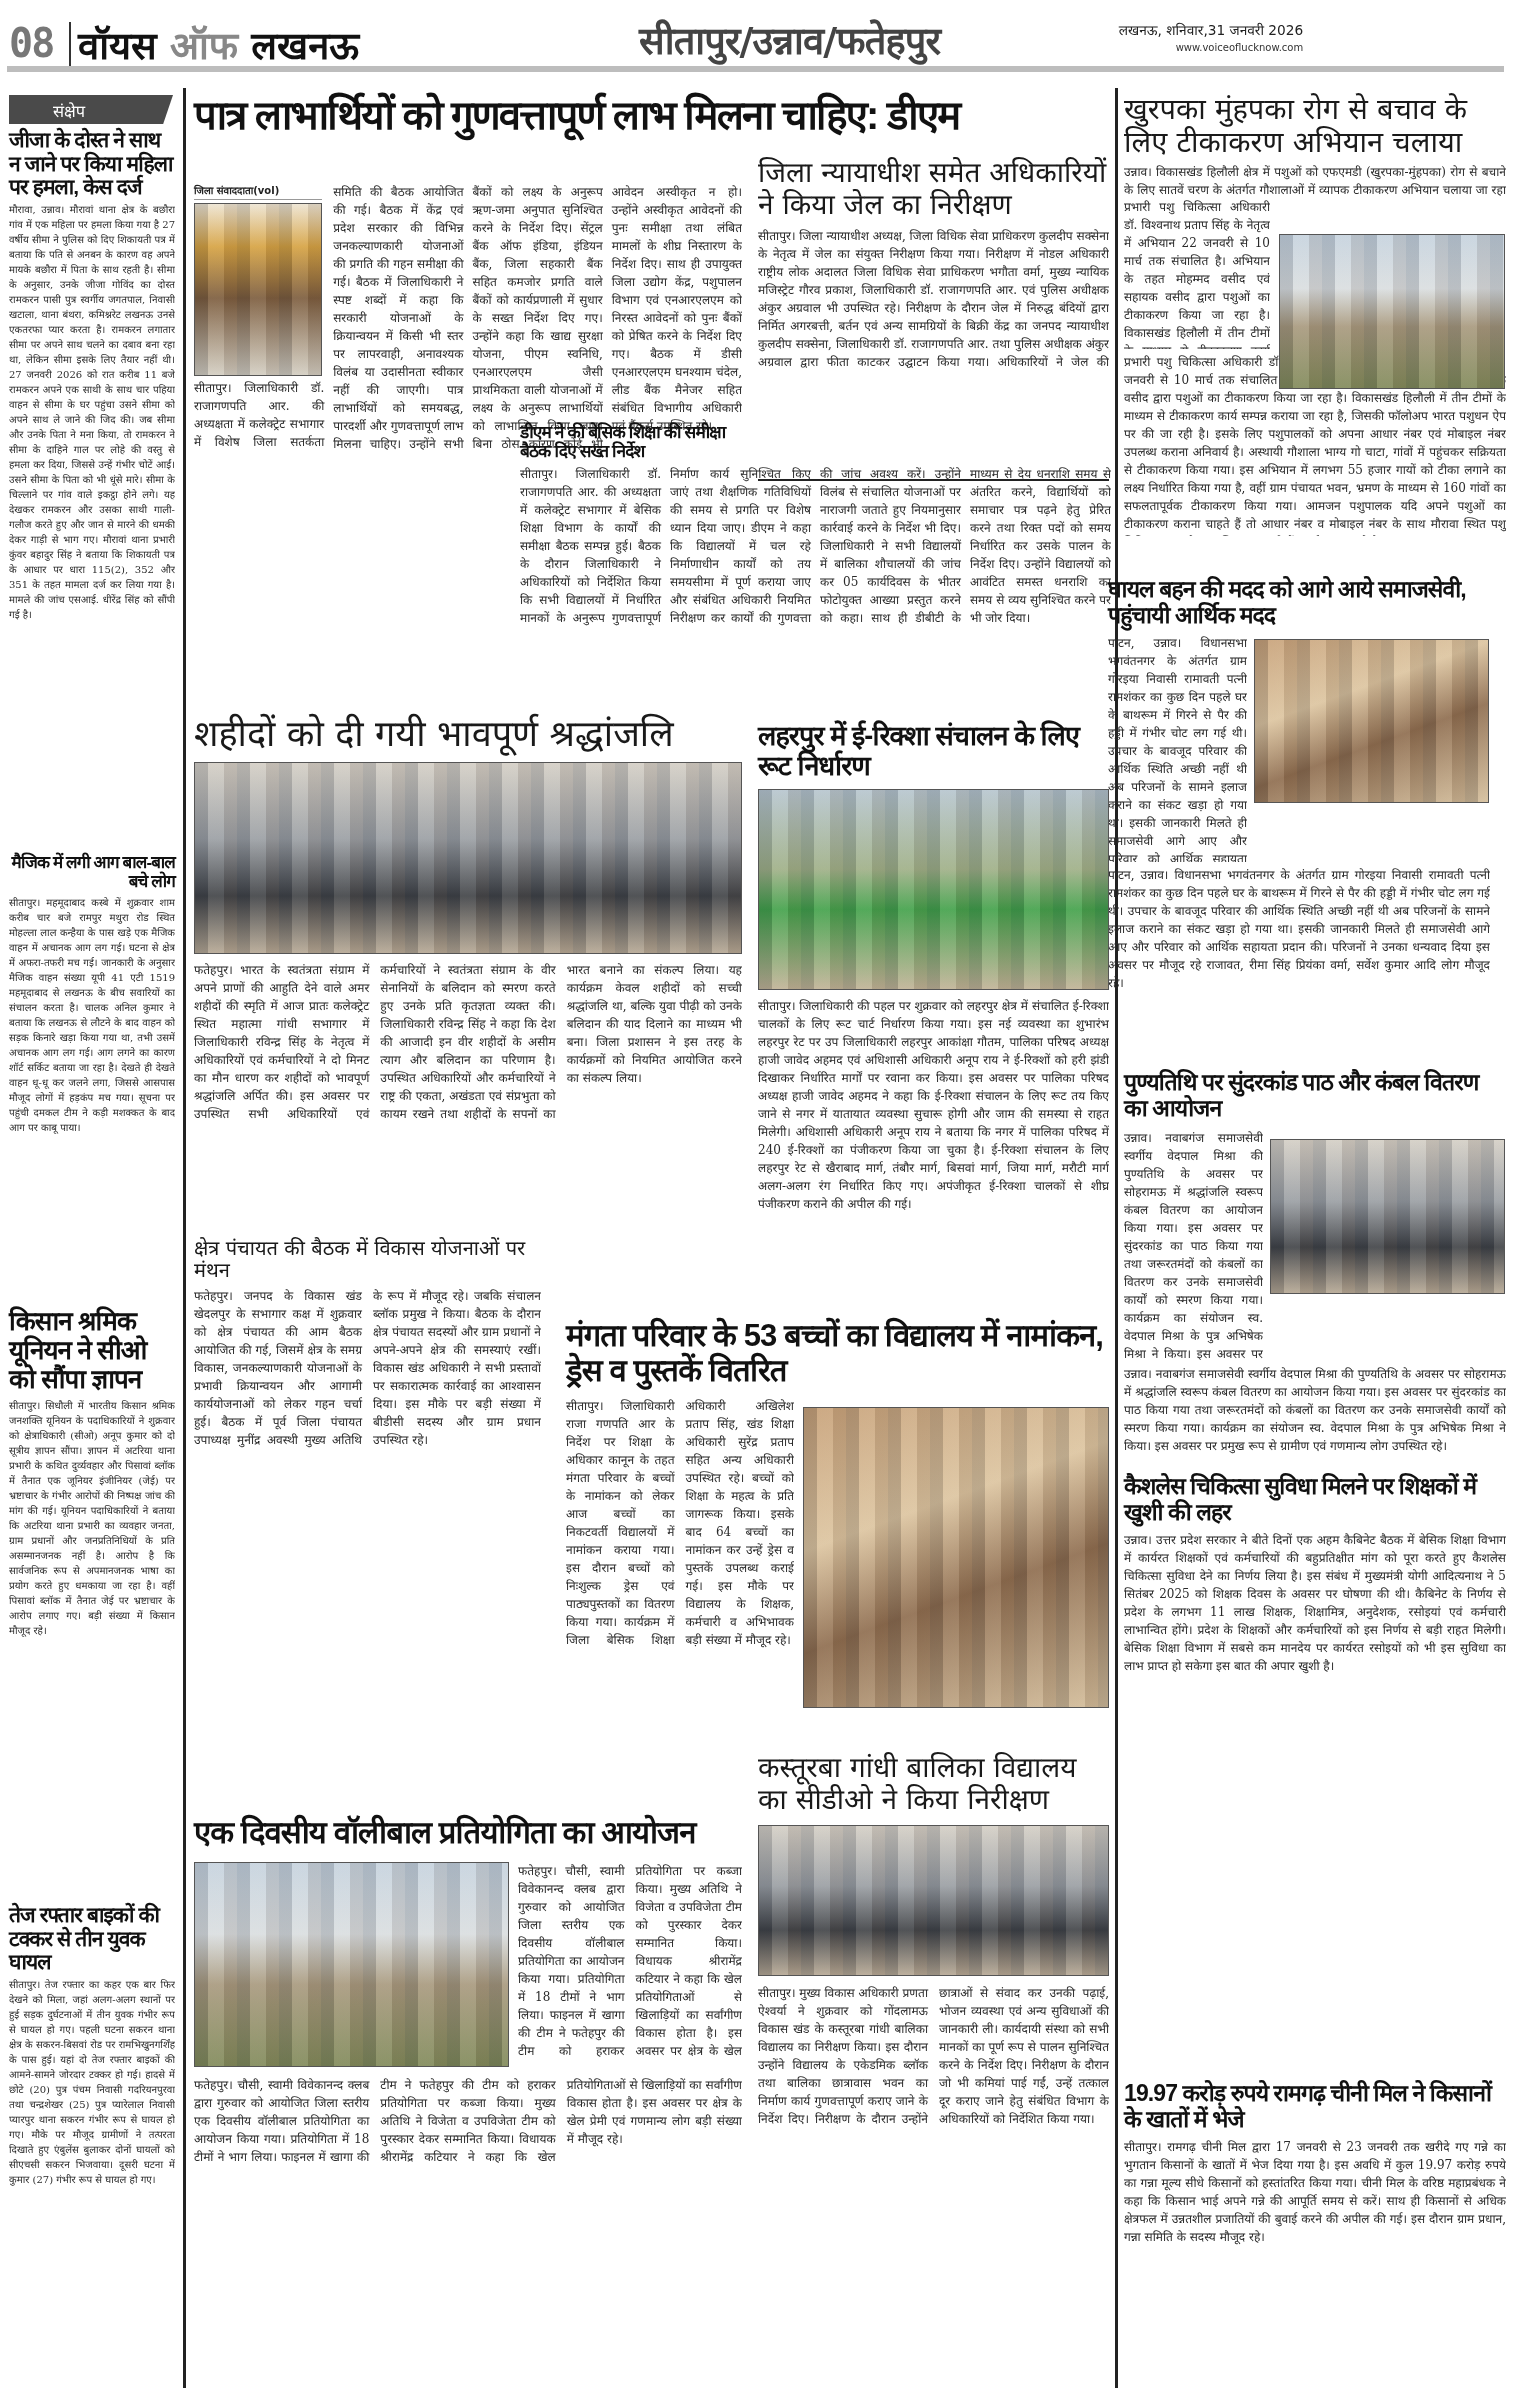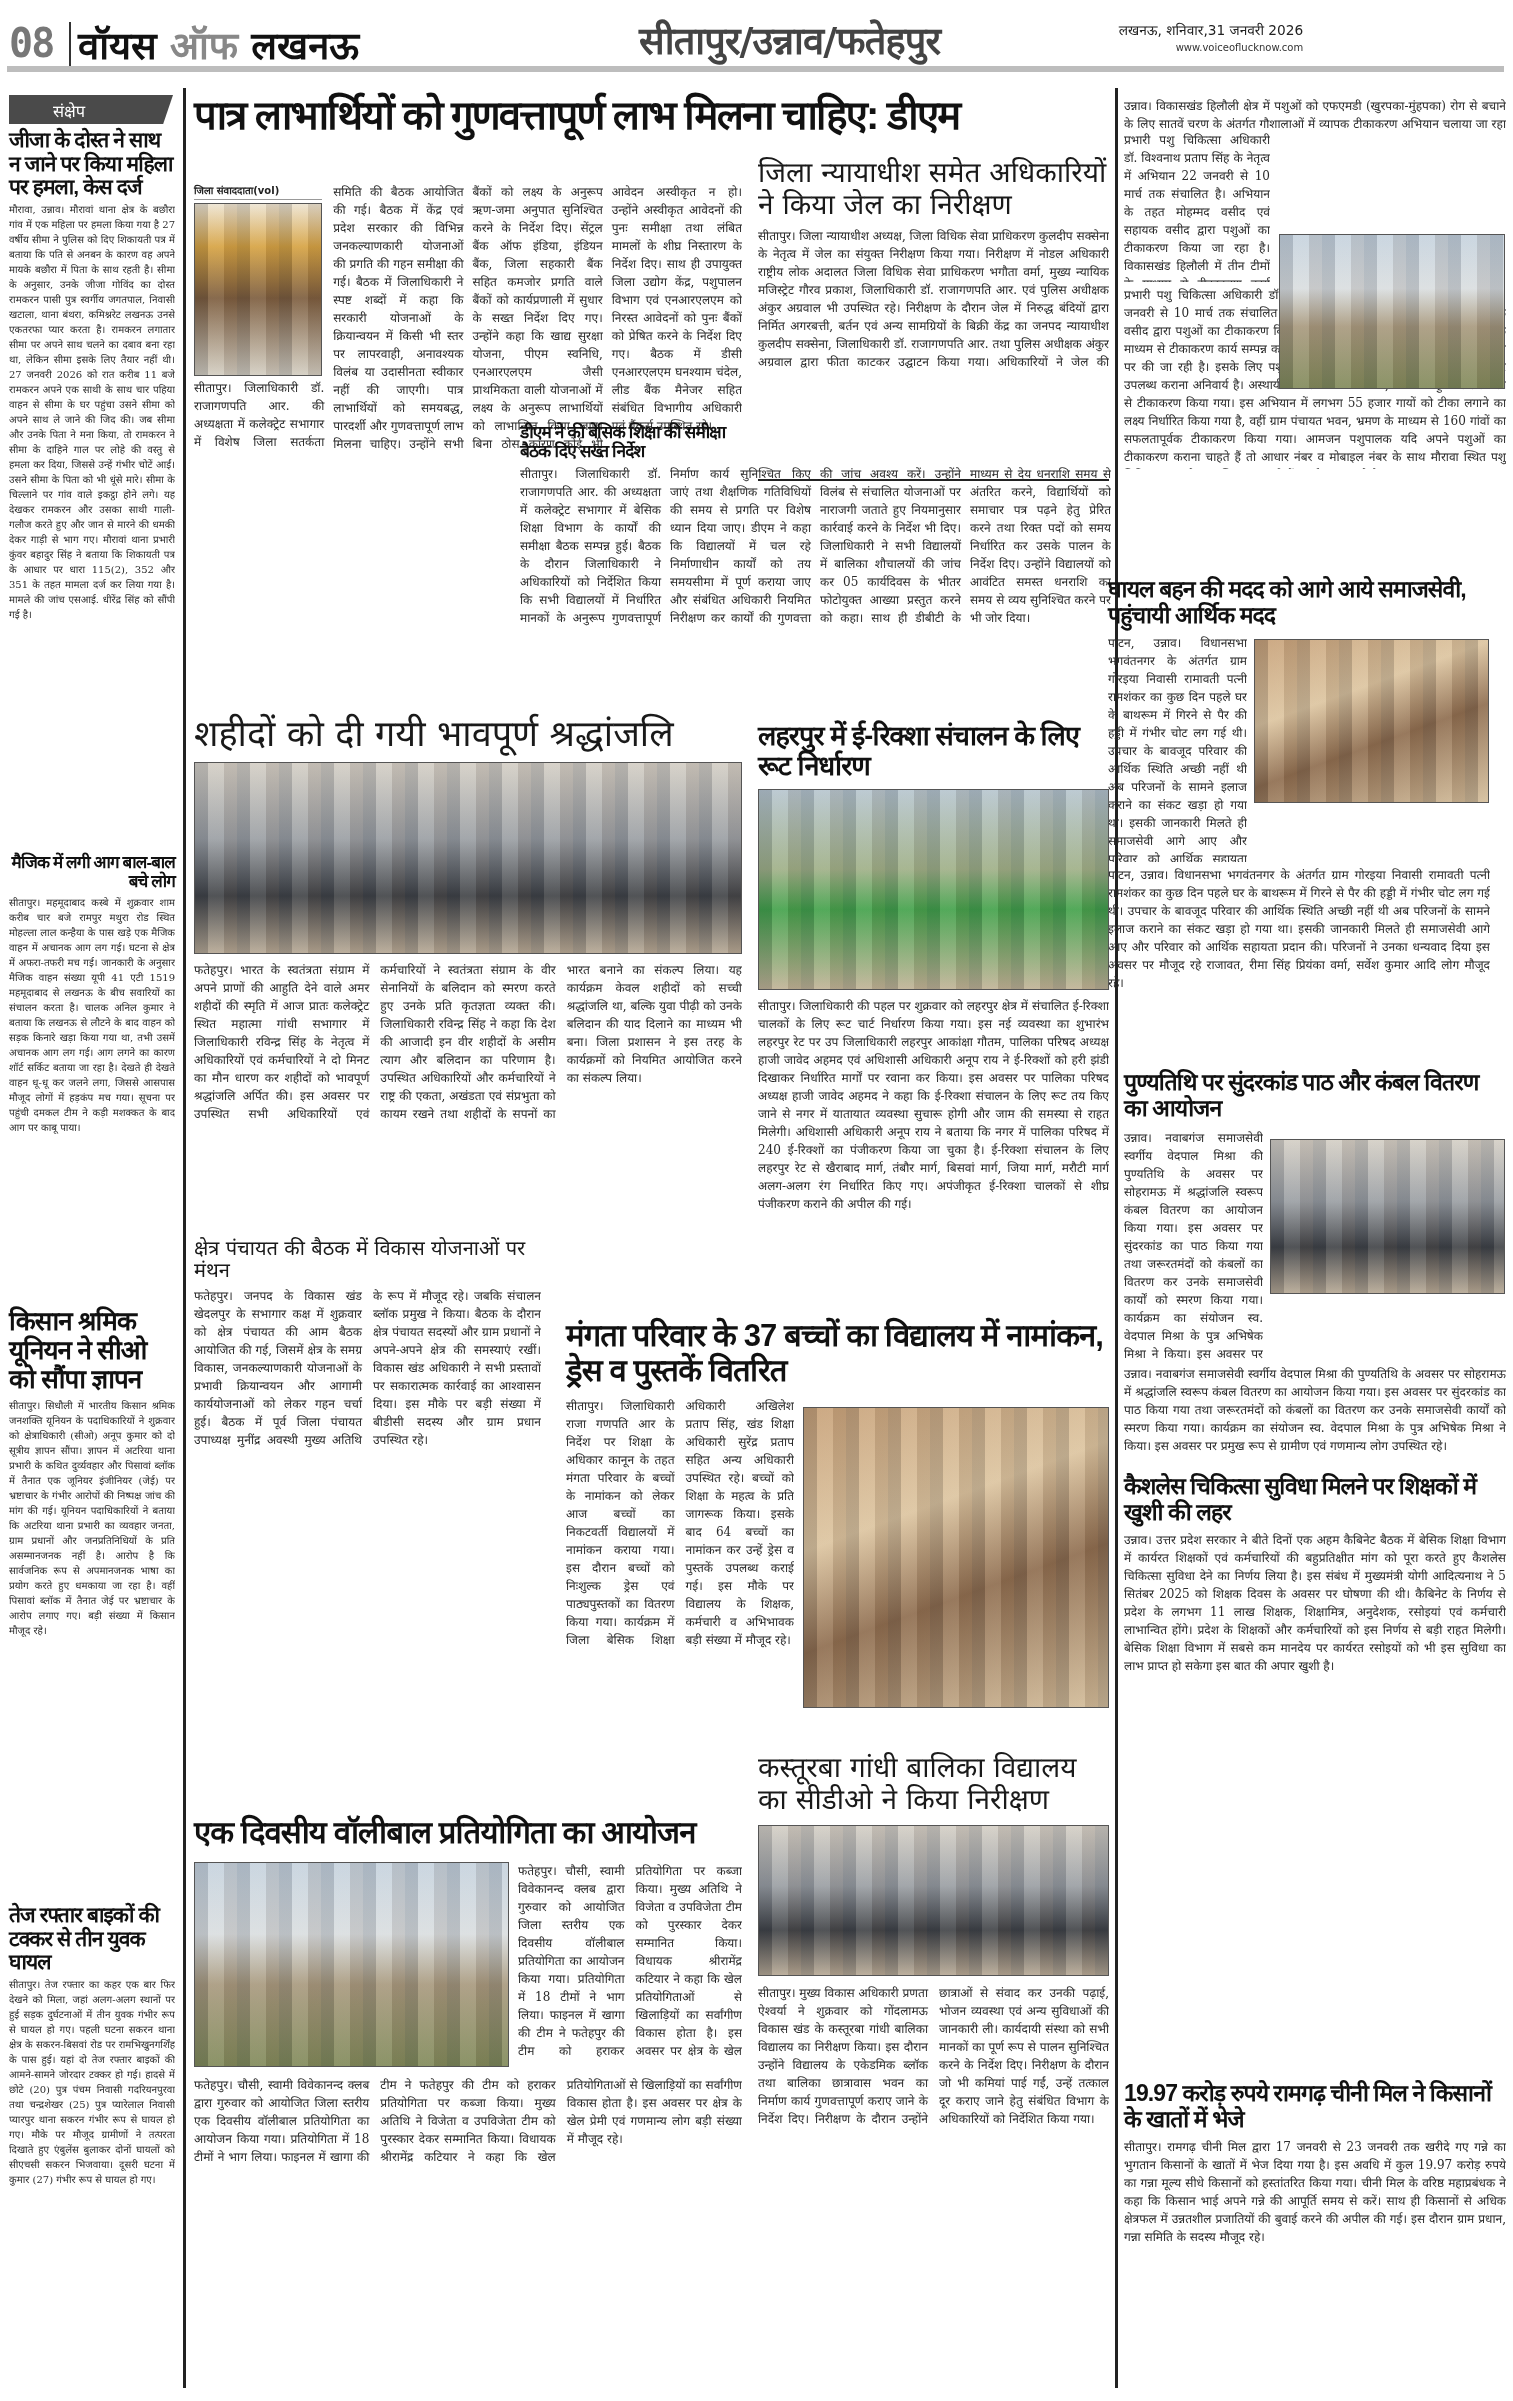--- a/index.html
+++ b/index.html
@@ -93,20 +93,21 @@
 </div>
 <div class="abs cols4 body-text" style="left:520px;top:465px;width:591px;height:228px;">सीतापुर। जिलाधिकारी डॉ. राजागणपति आर. की अध्यक्षता में कलेक्ट्रेट सभागार में बेसिक शिक्षा विभाग के कार्यों की समीक्षा बैठक सम्पन्न हुई। बैठक के दौरान जिलाधिकारी ने अधिकारियों को निर्देशित किया कि सभी विद्यालयों में निर्धारित मानकों के अनुरूप गुणवत्तापूर्ण निर्माण कार्य सुनिश्चित किए जाएं तथा शैक्षणिक गतिविधियों की समय से प्रगति पर विशेष ध्यान दिया जाए। डीएम ने कहा कि विद्यालयों में चल रहे निर्माणाधीन कार्यों को तय समयसीमा में पूर्ण कराया जाए और संबंधित अधिकारी नियमित निरीक्षण कर कार्यों की गुणवत्ता की जांच अवश्य करें। उन्होंने विलंब से संचालित योजनाओं पर नाराजगी जताते हुए नियमानुसार कार्रवाई करने के निर्देश भी दिए। जिलाधिकारी ने सभी विद्यालयों में बालिका शौचालयों की जांच कर 05 कार्यदिवस के भीतर फोटोयुक्त आख्या प्रस्तुत करने को कहा। साथ ही डीबीटी के माध्यम से देय धनराशि समय से अंतरित करने, विद्यार्थियों को समाचार पत्र पढ़ने हेतु प्रेरित करने तथा रिक्त पदों को समय निर्धारित कर उसके पालन के निर्देश दिए। उन्होंने विद्यालयों को आवंटित समस्त धनराशि का समय से व्यय सुनिश्चित करने पर भी जोर दिया।</div>
 
 <div class="abs" style="left:758px;top:157px;width:351px;">
   <div class="headline hl-light" style="font-size:28px;line-height:1.15;">जिला न्यायाधीश समेत अधिकारियों ने किया जेल का निरीक्षण</div>
   <div class="body-text" style="height:146px;margin-top:5.5px;">सीतापुर। जिला न्यायाधीश अध्यक्ष, जिला विधिक सेवा प्राधिकरण कुलदीप सक्सेना के नेतृत्व में जेल का संयुक्त निरीक्षण किया गया। निरीक्षण में नोडल अधिकारी राष्ट्रीय लोक अदालत जिला विधिक सेवा प्राधिकरण भगौता वर्मा, मुख्य न्यायिक मजिस्ट्रेट गौरव प्रकाश, जिलाधिकारी डॉ. राजागणपति आर. एवं पुलिस अधीक्षक अंकुर अग्रवाल भी उपस्थित रहे। निरीक्षण के दौरान जेल में निरुद्ध बंदियों द्वारा निर्मित अगरबत्ती, बर्तन एवं अन्य सामग्रियों के बिक्री केंद्र का जनपद न्यायाधीश कुलदीप सक्सेना, जिलाधिकारी डॉ. राजागणपति आर. तथा पुलिस अधीक्षक अंकुर अग्रवाल द्वारा फीता काटकर उद्घाटन किया गया। अधिकारियों ने जेल की व्यवस्थाओं का बारीकी से निरीक्षण किया, जो संतोषजनक पाई गईं। इस दौरान स्पष्ट निर्देश दिए गए कि किसी भी बंदी के साथ जातिगत या अन्य किसी प्रकार का दुर्व्यवहार न किया जाए तथा सभी को समान अधिकार व सुविधाएं उपलब्ध कराई जाएं।</div>
 </div>
 <div class="abs hrule" style="left:758px;top:479px;width:351px;height:1.8px;"></div>
 
 <div class="abs" style="left:1124px;top:93px;width:382px;">
+  <div class="headline hl-light" style="font-size:29px;line-height:1.15;">खुरपका मुंहपका रोग से बचाव के लिए टीकाकरण अभियान चलाया</div>
   <div class="body-text" style="height:33px;margin-top:3.7px;">उन्नाव। विकासखंड हिलौली क्षेत्र में पशुओं को एफएमडी (खुरपका-मुंहपका) रोग से बचाने के लिए सातवें चरण के अंतर्गत गौशालाओं में व्यापक टीकाकरण अभियान चलाया जा रहा है।</div>
   <div class="abs photo field" style="left:155px;top:141px;width:226px;height:155px;">
       <div class="ph-inner"></div>
     </div>
   <div class="body-text" style="width:146px;height:151px;margin-top:1.8px;"><span>प्रभारी पशु चिकित्सा अधिकारी डॉ. विश्वनाथ प्रताप सिंह के नेतृत्व में अभियान 22 जनवरी से 10 मार्च तक संचालित है। अभियान के तहत मोहम्मद वसीद एवं सहायक वसीद द्वारा पशुओं का टीकाकरण किया जा रहा है। विकासखंड हिलौली में तीन टीमों के माध्यम से टीकाकरण कार्य सम्पन्न कराया जा रहा है, जिसकी फॉलोअप भारत पशुधन ऐप पर की जा रही है। इसके लिए पशुपालकों को अपना आधार नंबर एवं मोबाइल नंबर उपलब्ध कराना अनिवार्य है। अस्थायी गौशाला भाग्य गो चाटा, गांवों में पहुंचकर सक्रियता से टीकाकरण किया गया। इस अभियान में लगभग 55 हजार गायों को टीका लगाने का लक्ष्य निर्धारित किया गया है, वहीं ग्राम पंचायत भवन, भ्रमण के माध्यम से 160 गांवों का सफलतापूर्वक टीकाकरण किया गया। आमजन पशुपालक यदि अपने पशुओं का टीकाकरण कराना चाहते हैं तो आधार नंबर व मोबाइल नंबर के साथ मौरावा स्थित पशु चिकित्सालय, मोहल्ला शिवपुरा बखरी में संपर्क कर सकते है।</span></div>
   <div class="body-text" style="height:183px;margin-top:3.7px;">प्रभारी पशु चिकित्सा अधिकारी डॉ. विश्वनाथ प्रताप सिंह के नेतृत्व में अभियान 22 जनवरी से 10 मार्च तक संचालित है। अभियान के तहत मोहम्मद वसीद एवं सहायक वसीद द्वारा पशुओं का टीकाकरण किया जा रहा है। विकासखंड हिलौली में तीन टीमों के माध्यम से टीकाकरण कार्य सम्पन्न कराया जा रहा है, जिसकी फॉलोअप भारत पशुधन ऐप पर की जा रही है। इसके लिए पशुपालकों को अपना आधार नंबर एवं मोबाइल नंबर उपलब्ध कराना अनिवार्य है। अस्थायी गौशाला भाग्य गो चाटा, गांवों में पहुंचकर सक्रियता से टीकाकरण किया गया। इस अभियान में लगभग 55 हजार गायों को टीका लगाने का लक्ष्य निर्धारित किया गया है, वहीं ग्राम पंचायत भवन, भ्रमण के माध्यम से 160 गांवों का सफलतापूर्वक टीकाकरण किया गया। आमजन पशुपालक यदि अपने पशुओं का टीकाकरण कराना चाहते हैं तो आधार नंबर व मोबाइल नंबर के साथ मौरावा स्थित पशु चिकित्सालय, मोहल्ला शिवपुरा बखरी में संपर्क कर सकते है।</div>
 </div>
 
 <div class="abs" style="left:1108px;top:577px;width:382px;">
   <div class="headline hl-condensed" style="font-size:23px;">घायल बहन की मदद को आगे आये समाजसेवी, पहुंचायी आर्थिक मदद</div>
@@ -151,21 +152,21 @@
     </div>
   <div class="body-text" style="height:306px;margin-top:7.3px;">सीतापुर। जिलाधिकारी की पहल पर शुक्रवार को लहरपुर क्षेत्र में संचालित ई-रिक्शा चालकों के लिए रूट चार्ट निर्धारण किया गया। इस नई व्यवस्था का शुभारंभ लहरपुर रेट पर उप जिलाधिकारी लहरपुर आकांक्षा गौतम, पालिका परिषद अध्यक्ष हाजी जावेद अहमद एवं अधिशासी अधिकारी अनूप राय ने ई-रिक्शों को हरी झंडी दिखाकर निर्धारित मार्गों पर रवाना कर किया। इस अवसर पर पालिका परिषद अध्यक्ष हाजी जावेद अहमद ने कहा कि ई-रिक्शा संचालन के लिए रूट तय किए जाने से नगर में यातायात व्यवस्था सुचारू होगी और जाम की समस्या से राहत मिलेगी। अधिशासी अधिकारी अनूप राय ने बताया कि नगर में पालिका परिषद में 240 ई-रिक्शों का पंजीकरण किया जा चुका है। ई-रिक्शा संचालन के लिए लहरपुर रेट से खैराबाद मार्ग, तंबौर मार्ग, बिसवां मार्ग, जिया मार्ग, मरौटी मार्ग अलग-अलग रंग निर्धारित किए गए। अपंजीकृत ई-रिक्शा चालकों से शीघ्र पंजीकरण कराने की अपील की गई।</div>
 </div>
 
 <div class="abs" style="left:194px;top:1237px;width:347px;">
   <div class="headline hl-light" style="font-size:20px;">क्षेत्र पंचायत की बैठक में विकास योजनाओं पर मंथन</div>
   <div class="cols2 body-text" style="height:429px;margin-top:5.5px;">फतेहपुर। जनपद के विकास खंड खेदलपुर के सभागार कक्ष में शुक्रवार को क्षेत्र पंचायत की आम बैठक आयोजित की गई, जिसमें क्षेत्र के समग्र विकास, जनकल्याणकारी योजनाओं के प्रभावी क्रियान्वयन और आगामी कार्ययोजनाओं को लेकर गहन चर्चा हुई। बैठक में पूर्व जिला पंचायत उपाध्यक्ष मुनींद्र अवस्थी मुख्य अतिथि के रूप में मौजूद रहे। जबकि संचालन ब्लॉक प्रमुख ने किया। बैठक के दौरान क्षेत्र पंचायत सदस्यों और ग्राम प्रधानों ने अपने-अपने क्षेत्र की समस्याएं रखीं। विकास खंड अधिकारी ने सभी प्रस्तावों पर सकारात्मक कार्रवाई का आश्वासन दिया। इस मौके पर बड़ी संख्या में बीडीसी सदस्य और ग्राम प्रधान उपस्थित रहे।</div>
 </div>
 
 <div class="abs" style="left:566px;top:1319px;width:543px;">
-  <div class="headline hl-condensed" style="font-size:31px;">मंगता परिवार के 37 बच्चों का विद्यालय में नामांकन, ड्रेस व पुस्तकें वितरित</div>
+  <div class="headline hl-condensed" style="font-size:31px;">मंगता परिवार के 53 बच्चों का विद्यालय में नामांकन, ड्रेस व पुस्तकें वितरित</div>
   <div class="abs photo warm" style="left:237px;top:88px;width:306px;height:301px;">
       <div class="ph-inner"></div>
     </div>
   <div class="cols2 body-text" style="width:228px;height:310px;margin-top:9px;">सीतापुर। जिलाधिकारी राजा गणपति आर के निर्देश पर शिक्षा के अधिकार कानून के तहत मंगता परिवार के बच्चों के नामांकन को लेकर आज बच्चों का निकटवर्ती विद्यालयों में नामांकन कराया गया। इस दौरान बच्चों को निःशुल्क ड्रेस एवं पाठ्यपुस्तकों का वितरण किया गया। कार्यक्रम में जिला बेसिक शिक्षा अधिकारी अखिलेश प्रताप सिंह, खंड शिक्षा अधिकारी सुरेंद्र प्रताप सहित अन्य अधिकारी उपस्थित रहे। बच्चों को शिक्षा के महत्व के प्रति जागरूक किया। इसके बाद 64 बच्चों का नामांकन कर उन्हें ड्रेस व पुस्तकें उपलब्ध कराई गई। इस मौके पर विद्यालय के शिक्षक, कर्मचारी व अभिभावक बड़ी संख्या में मौजूद रहे।</div>
 </div>
 
 <div class="abs" style="left:194px;top:1816px;width:548px;">
   <div class="headline hl-condensed" style="font-size:31px;">एक दिवसीय वॉलीबाल प्रतियोगिता का आयोजन</div>
   <div class="abs photo field" style="left:0;top:46px;width:315px;height:205px;">
       <div class="ph-inner"></div>

